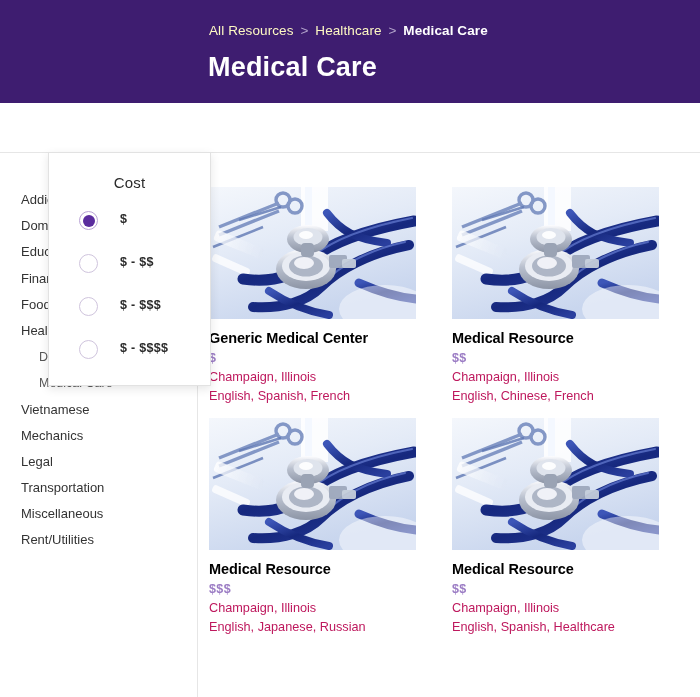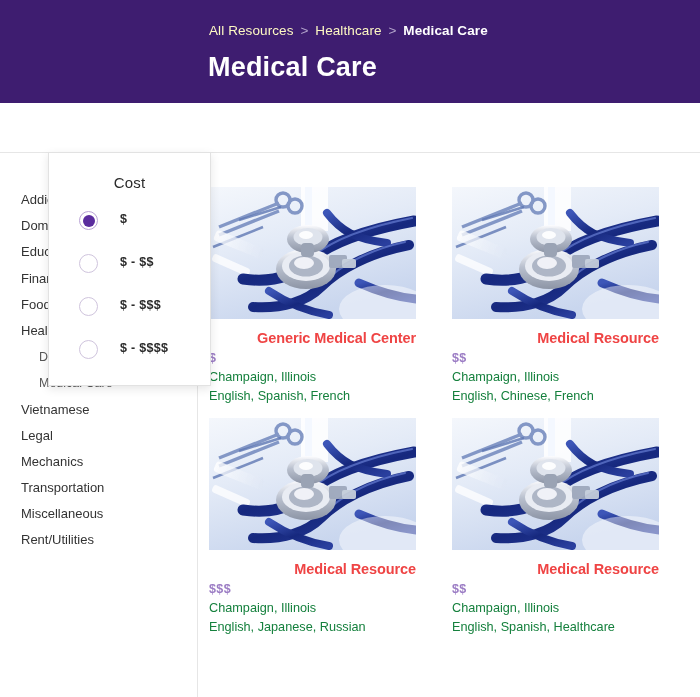--- a/index.html
+++ b/index.html
@@ -142,31 +142,31 @@
     background: #eef1f8;
   }
   .card-img svg { display: block; width: 207px; height: 132px; }
   .fav {
     position: absolute; right: 11px; top: 9px;
     width: 19px; height: 18px;
     cursor: pointer;
   }
   .card-title {
     margin-top: 11px;
-    font-size: 14.5px; font-weight: bold; color: #ef4444;
-    letter-spacing: -.1px; white-space: nowrap; text-align: right;
+    font-size: 14.5px; font-weight: bold; color: #000000;
+    letter-spacing: -.1px; white-space: nowrap;
   }
   .card-cost {
     margin-top: 5px;
     font-size: 12.5px; font-weight: bold; color: #9b7cc4;
     letter-spacing: .4px;
   }
   .card-loc, .card-lang {
     margin-top: 5px;
-    font-size: 12.7px; color: #15803d;
+    font-size: 12.7px; color: #be185d;
   }
 </style>
 </head>
 <body>
 
 <div class="header">
   <div class="breadcrumb">
     <span class="crumb-link">All Resources</span>
     <span class="sep">&gt;</span>
     <span class="crumb-link">Healthcare</span>
@@ -195,22 +195,22 @@
 <div class="sidebar" id="sidebar">
     <div class="side-item">Addiction</div>
     <div class="side-item">Domestic Violence</div>
     <div class="side-item">Education</div>
     <div class="side-item">Finance</div>
     <div class="side-item">Food</div>
     <div class="side-item">Health</div>
     <div class="side-item sub">Dental</div>
     <div class="side-item sub">Medical Care</div>
     <div class="side-item">Vietnamese</div>
+    <div class="side-item">Mechanics</div>
     <div class="side-item">Legal</div>
-    <div class="side-item">Mechanics</div>
     <div class="side-item">Transportation</div>
     <div class="side-item">Miscellaneous</div>
     <div class="side-item">Rent/Utilities</div>
   </div>
 
 <div class="main" id="main">
     <div class="card" id="card-0">
       <div class="card-img">
         <svg viewBox="0 0 207 132" preserveAspectRatio="none">
           <defs>

